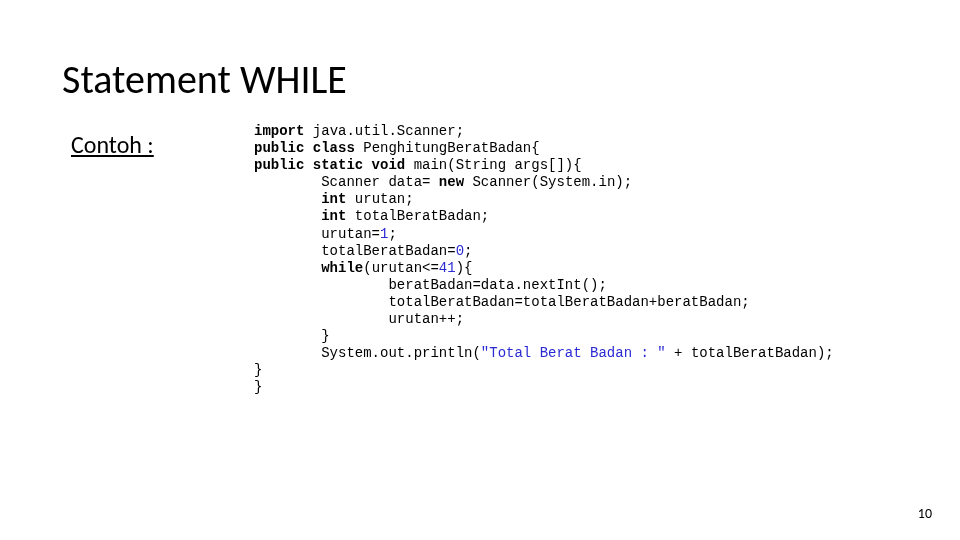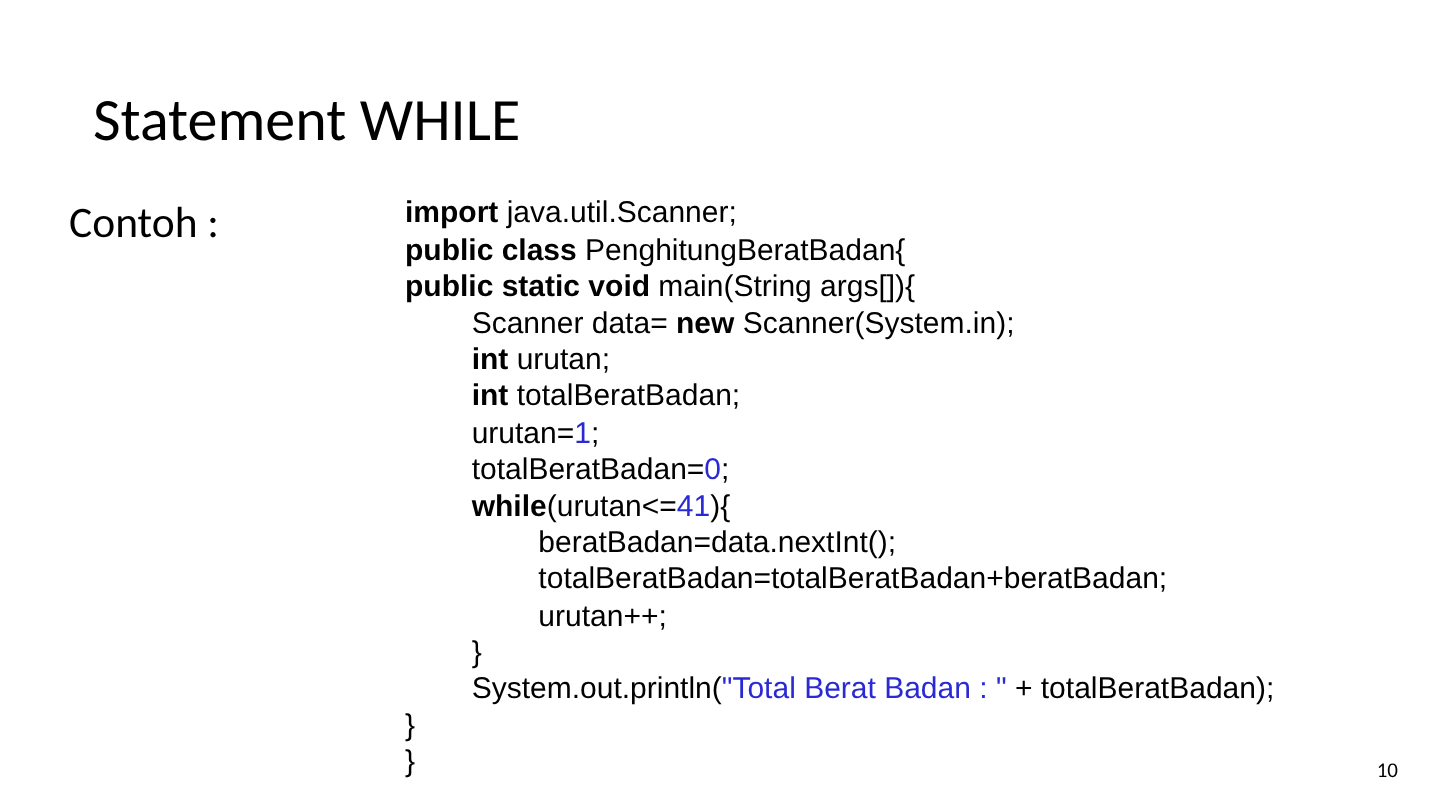--- a/index.html
+++ b/index.html
@@ -21,33 +21,34 @@
   .title {
     position: absolute;
     left: 62px;
     top: 55px;
     font-size: 40px;
     font-weight: 400;
     color: #000;
   }
   .subtitle {
     position: absolute;
-    left: 46px;
+    left: 71px;
     top: 130px;
-    font-size: 29px;
+    font-size: 24px;
+    text-decoration: underline;
     color: #000;
   }
   .code {
     position: absolute;
-    left: 270px;
+    left: 254px;
     top: 106px;
-    font-size: 20px;
+    font-size: 14px;
     line-height: 1.22;
     white-space: pre;
-    font-family: Liberation Sans, sans-serif;
+    font-family: Liberation Mono, monospace;
   }
   .kw { font-weight: 700; color: #000; }
   .num { color: #2A2AD4; }   
   .str { color: #2A2AD4; }   
   .page-num {
     position: absolute;
     right: 28px;
     bottom: 18px;
     font-size: 14px;
     color: #000000;

